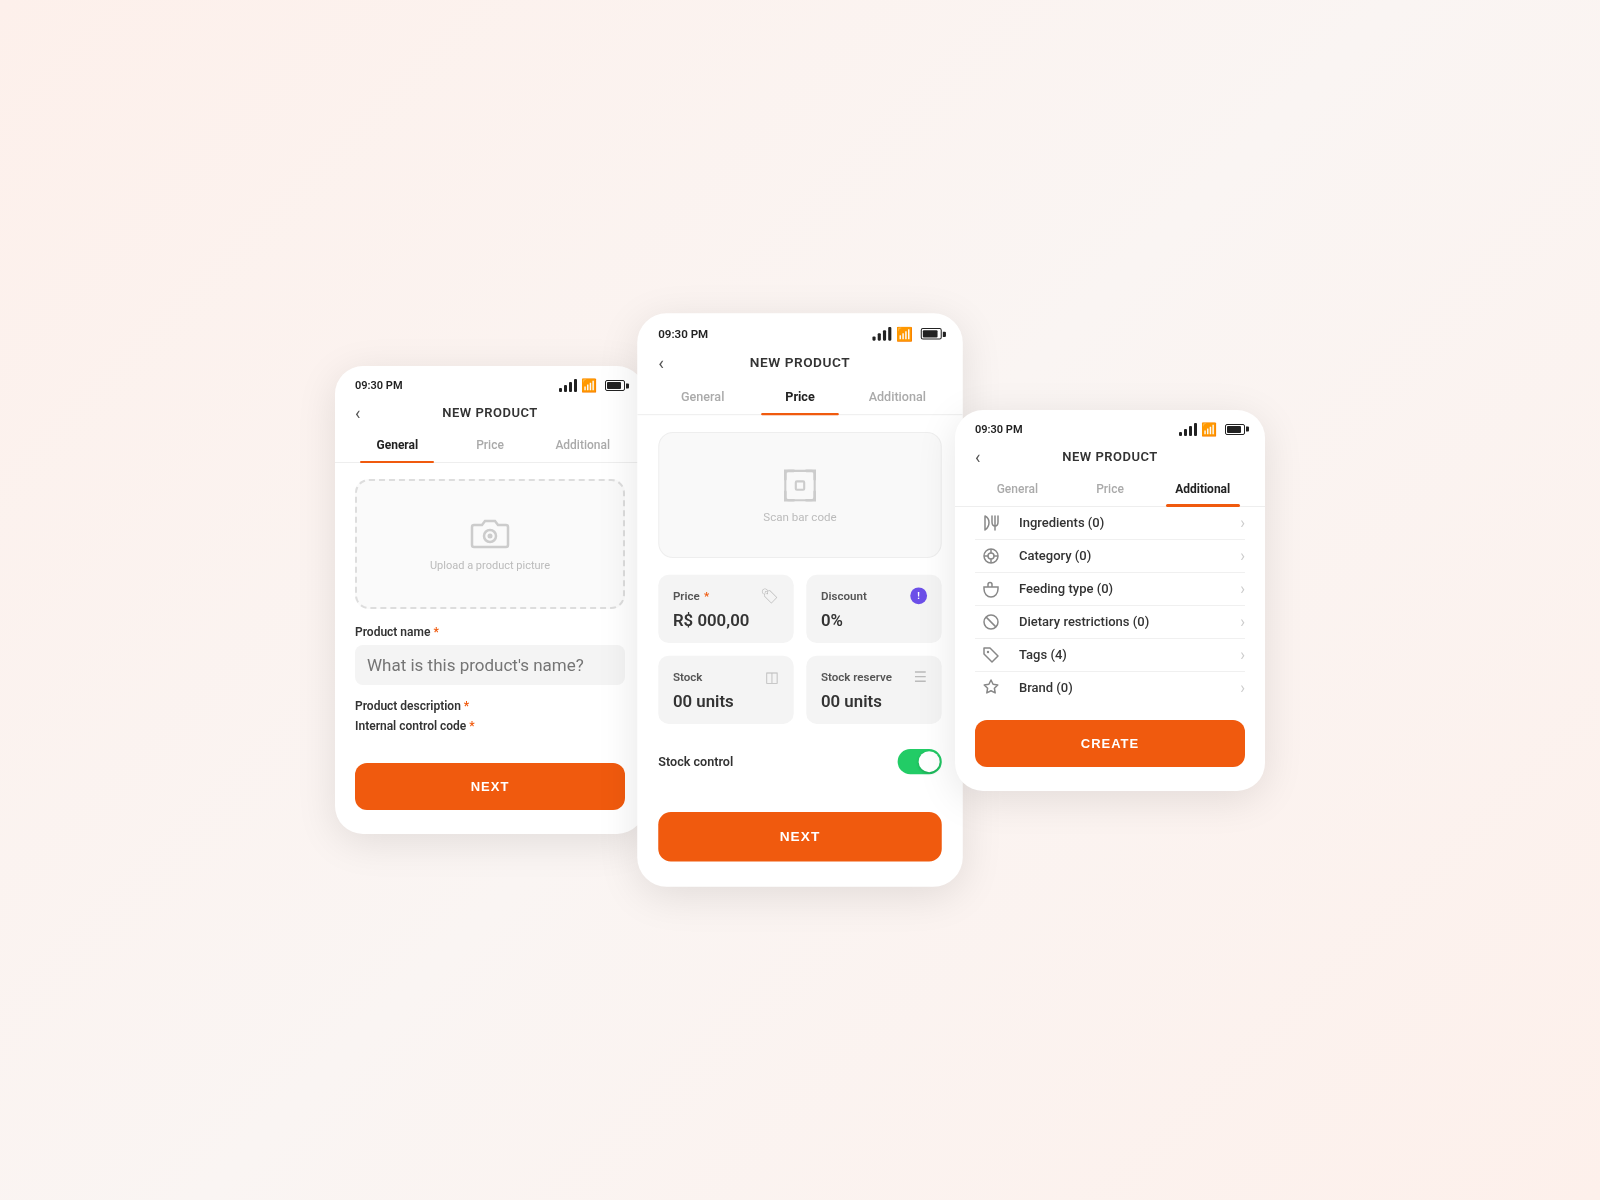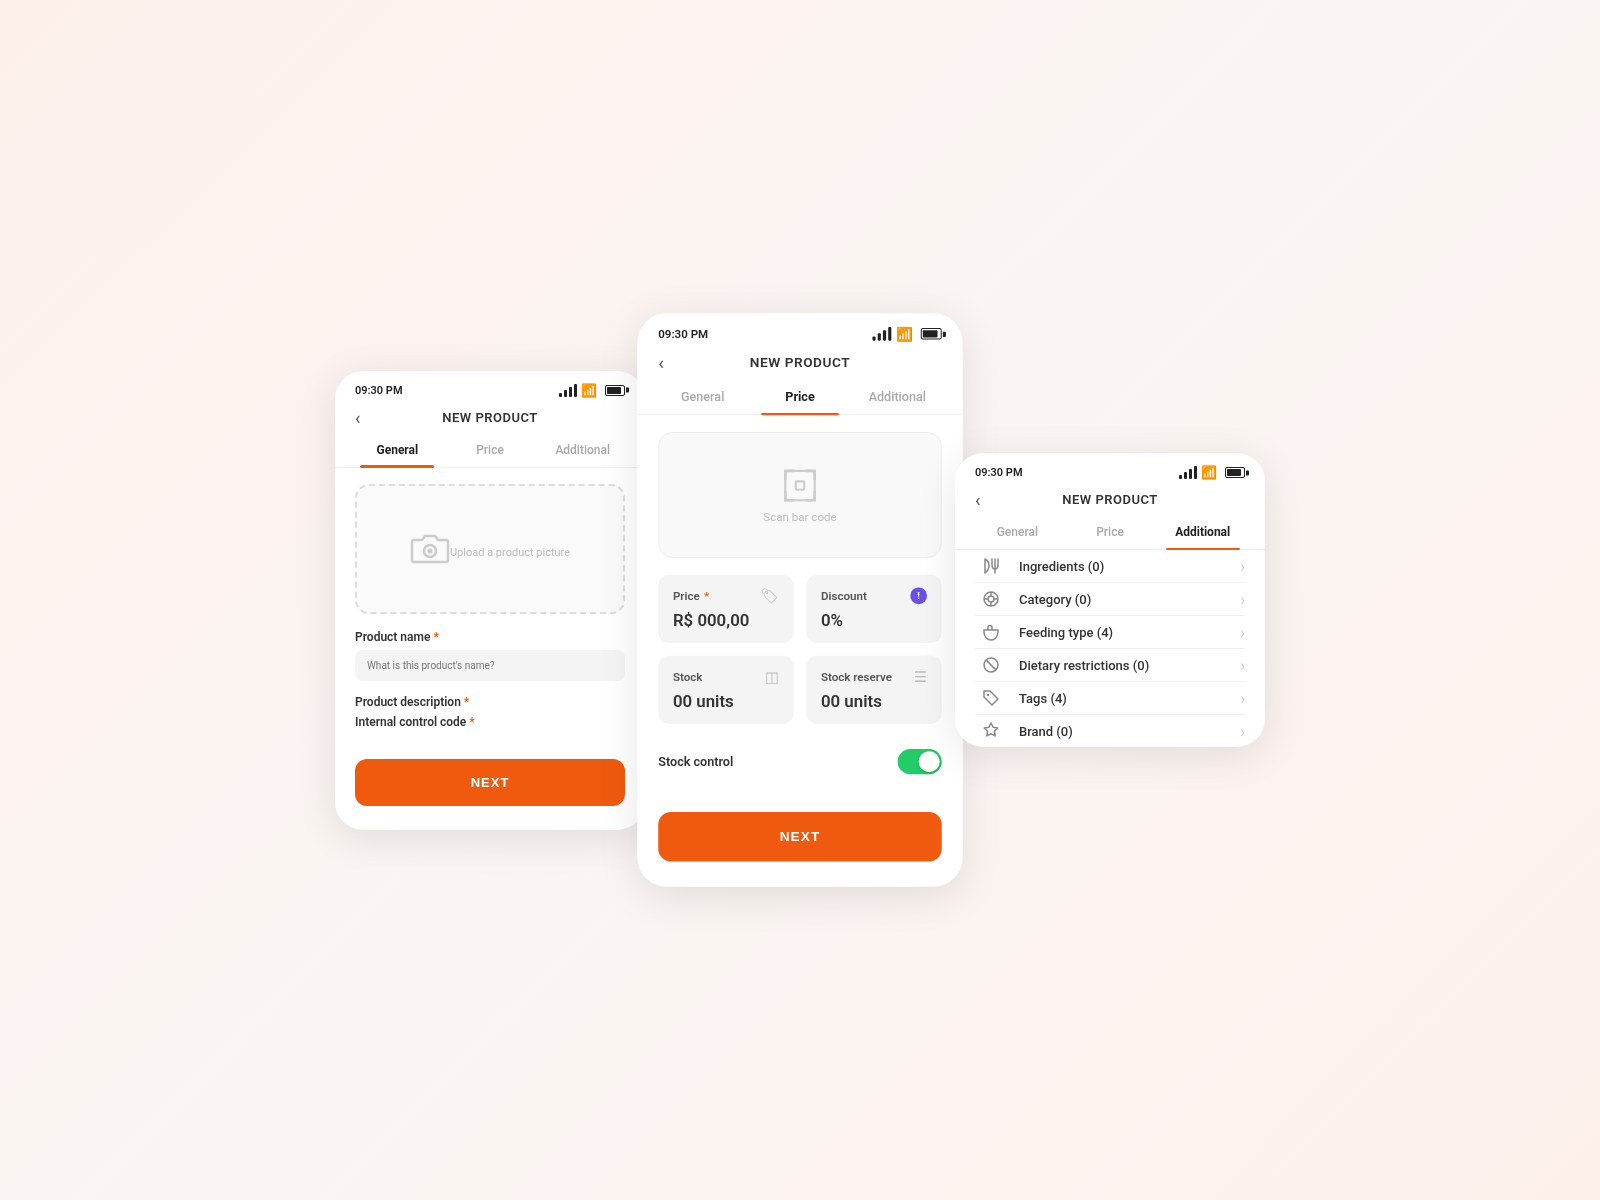--- a/index.html
+++ b/index.html
@@ -137,21 +137,21 @@
     }
     .card-body {
       padding: 16px 20px 24px;
     }
     
     .upload-area {
       border: 2px dashed #ddd;
       border-radius: 14px;
       height: 130px;
       display: flex;
-      flex-direction: row;
+      flex-direction: column;
       align-items: center;
       justify-content: center;
       margin-bottom: 16px;
       background: #fafafa;
       cursor: pointer;
     }
     .upload-text {
       font-size: 11px;
       color: #bbb;
       margin-top: 8px;
@@ -167,21 +167,21 @@
     }
     .required {
       color: #F05A0E;
     }
     .input-field {
       width: 100%;
       background: #f4f4f4;
       border: none;
       border-radius: 8px;
       padding: 10px 12px;
-      font-size: 10px;
+      font-size: 17px;
       color: #aaa;
       outline: none;
       margin-bottom: 14px;
       font-family: inherit;
     }
     .input-field.multiline {
       min-height: 60px;
       resize: none;
     }
     .btn-primary {
@@ -554,21 +554,21 @@
         <span class="chevron-right">›</span>
       </div>
 
       <div class="additional-item">
         <div class="additional-item-icon">
           <svg width="20" height="20" viewBox="0 0 20 20" fill="none">
             <path d="M3 8h14v2c0 4.4-3.1 8-7 8s-7-3.6-7-8V8z" stroke="#888" stroke-width="1.5"></path>
             <path d="M7 8V5.5a2 2 0 014 0V8" stroke="#888" stroke-width="1.5"></path>
           </svg>
         </div>
-        <span class="additional-item-label">Feeding type (4)</span>
+        <span class="additional-item-label">Feeding type (0)</span>
         <span class="chevron-right">›</span>
       </div>
 
       <div class="additional-item">
         <div class="additional-item-icon">
           <svg width="20" height="20" viewBox="0 0 20 20" fill="none">
             <circle cx="10" cy="10" r="7" stroke="#888" stroke-width="1.5"></circle>
             <line x1="4.9" y1="4.9" x2="15.1" y2="15.1" stroke="#888" stroke-width="1.5"></line>
           </svg>
         </div>
@@ -591,15 +591,16 @@
         <div class="additional-item-icon">
           <svg width="20" height="20" viewBox="0 0 20 20" fill="none">
             <path d="M10 2l2.09 4.26 4.69.68-3.39 3.31.8 4.67L10 12.77 5.81 14.92l.8-4.67L3.22 6.94l4.69-.68L10 2z" stroke="#888" stroke-width="1.5" stroke-linejoin="round" fill="none"></path>
           </svg>
         </div>
         <span class="additional-item-label">Brand (0)</span>
         <span class="chevron-right">›</span>
       </div>
     </div>
     
+    <button class="btn-primary" style="margin-top: 16px;">CREATE</button>
   </div>
 
 </div>
 
 </body></html>

